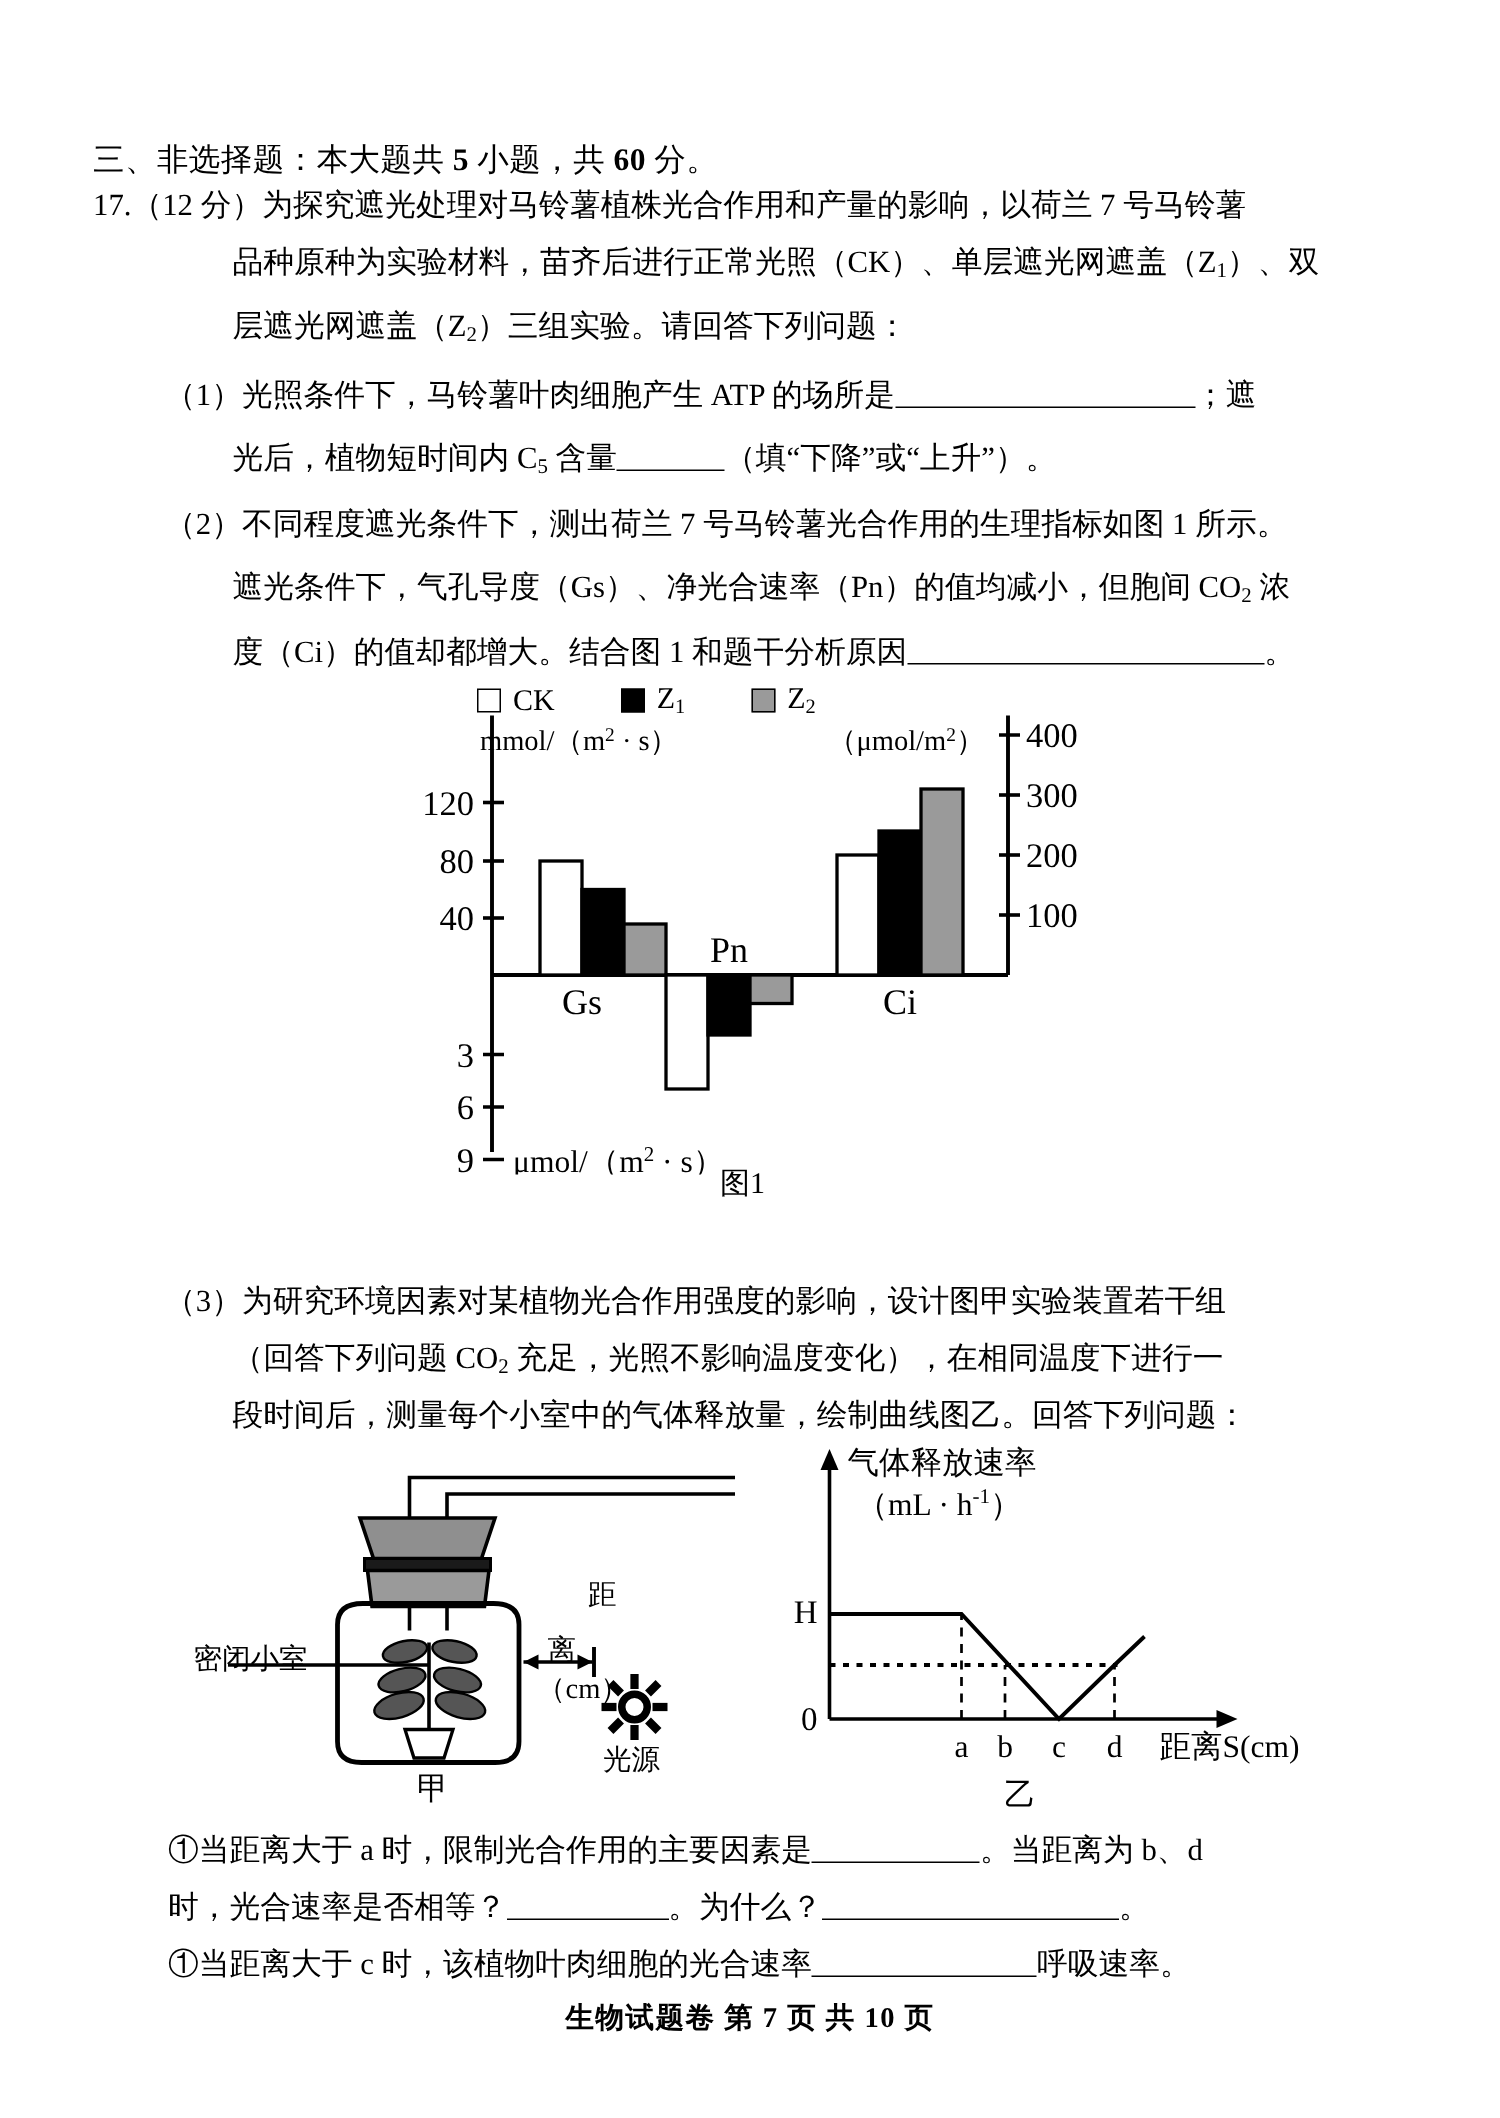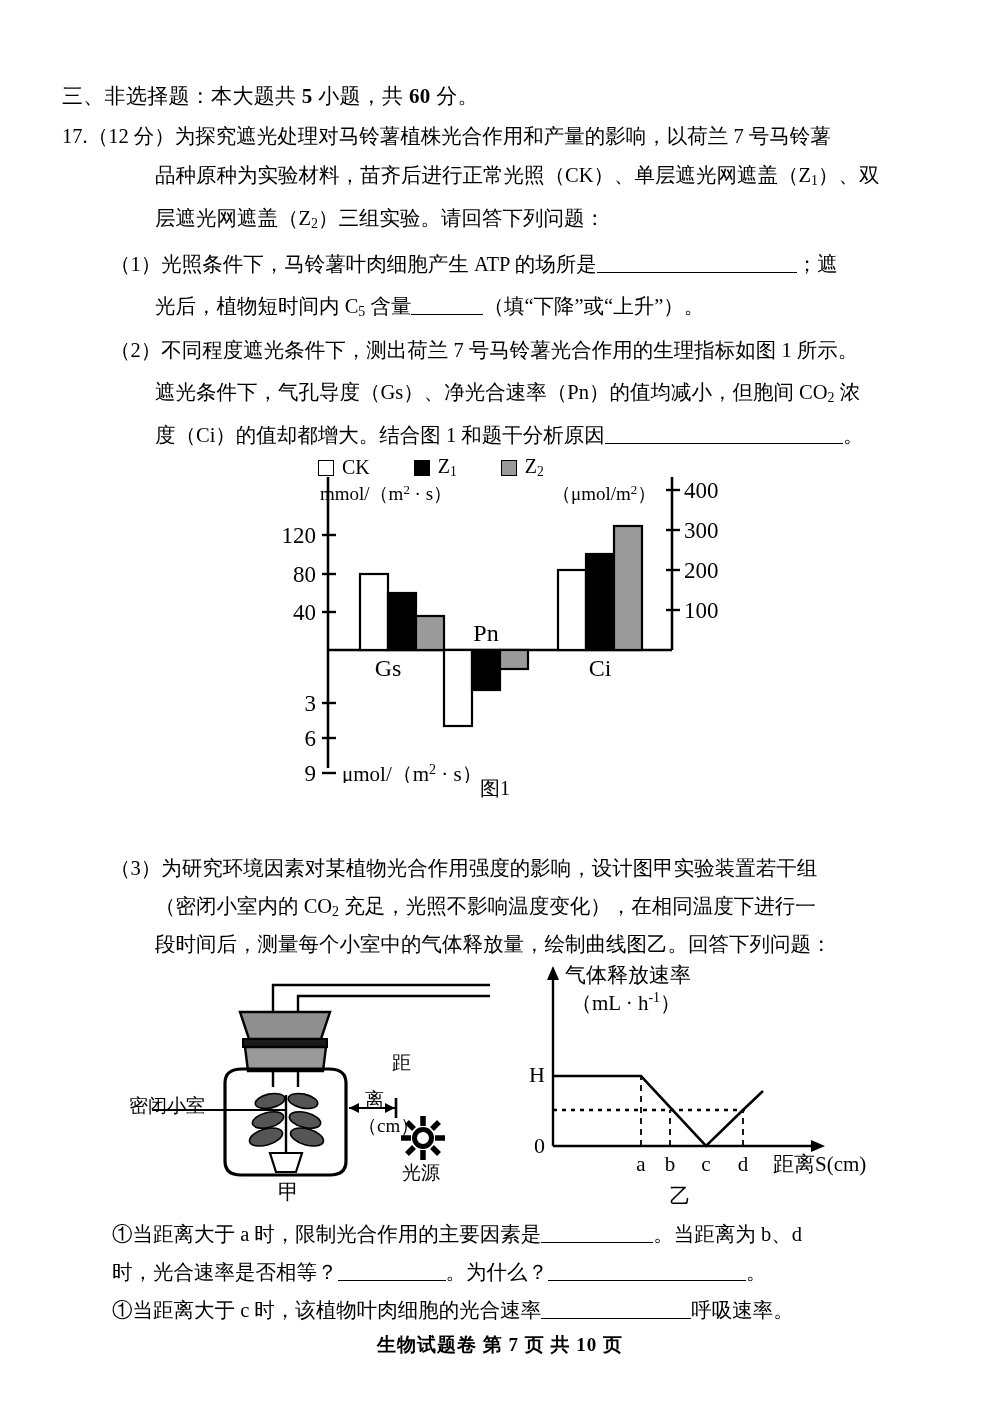--- a/index.html
+++ b/index.html
@@ -18,21 +18,21 @@
     position: relative;
     width: 1000px;
     height: 1412px;
     padding: 0;
   }
 
   
   .section-head {
     position: absolute;
     left: 62px;
-    top: 82px;
+    top: 92px;
     font-size: 21px;
     letter-spacing: 0.3px;
     white-space: nowrap;
   }
   .section-head b { font-weight: bold; }
 
   .q-num {
     position: absolute;
     left: 62px;
     top: 122px;
@@ -240,21 +240,21 @@
       <text x="320" y="203" font-size="24" text-anchor="middle" font-family="Liberation Serif, serif">Ci</text>
     </svg>
 
     <div class="fig1-caption">图1</div>
   </div>
 
   <div class="para indent1" style="top:858px;">
     <span>（3）</span><span>为研究环境因素对某植物光合作用强度的影响，设计图甲实验装置若干组</span>
   </div>
   <div class="para indent2" style="top:896px;">
-    <span>（密闭小室内的 CO</span><sub>2</sub><span> 充足，光照不影响温度变化），在相同温度下进行一</span>
+    <span>（回答下列问题 CO</span><sub>2</sub><span> 充足，光照不影响温度变化），在相同温度下进行一</span>
   </div>
   <div class="para indent2" style="top:934px;">
     <span>段时间后，测量每个小室中的气体释放量，绘制曲线图乙。回答下列问题：</span>
   </div>
 
   <div class="appa">
     <svg width="360" height="250" viewBox="0 0 360 250">
 
       <path d="M 143 55 L 143 20 L 360 20" fill="none" stroke="#000" stroke-width="2.4"></path>
       <path d="M 168 55 L 168 31 L 360 31" fill="none" stroke="#000" stroke-width="2.4"></path>

